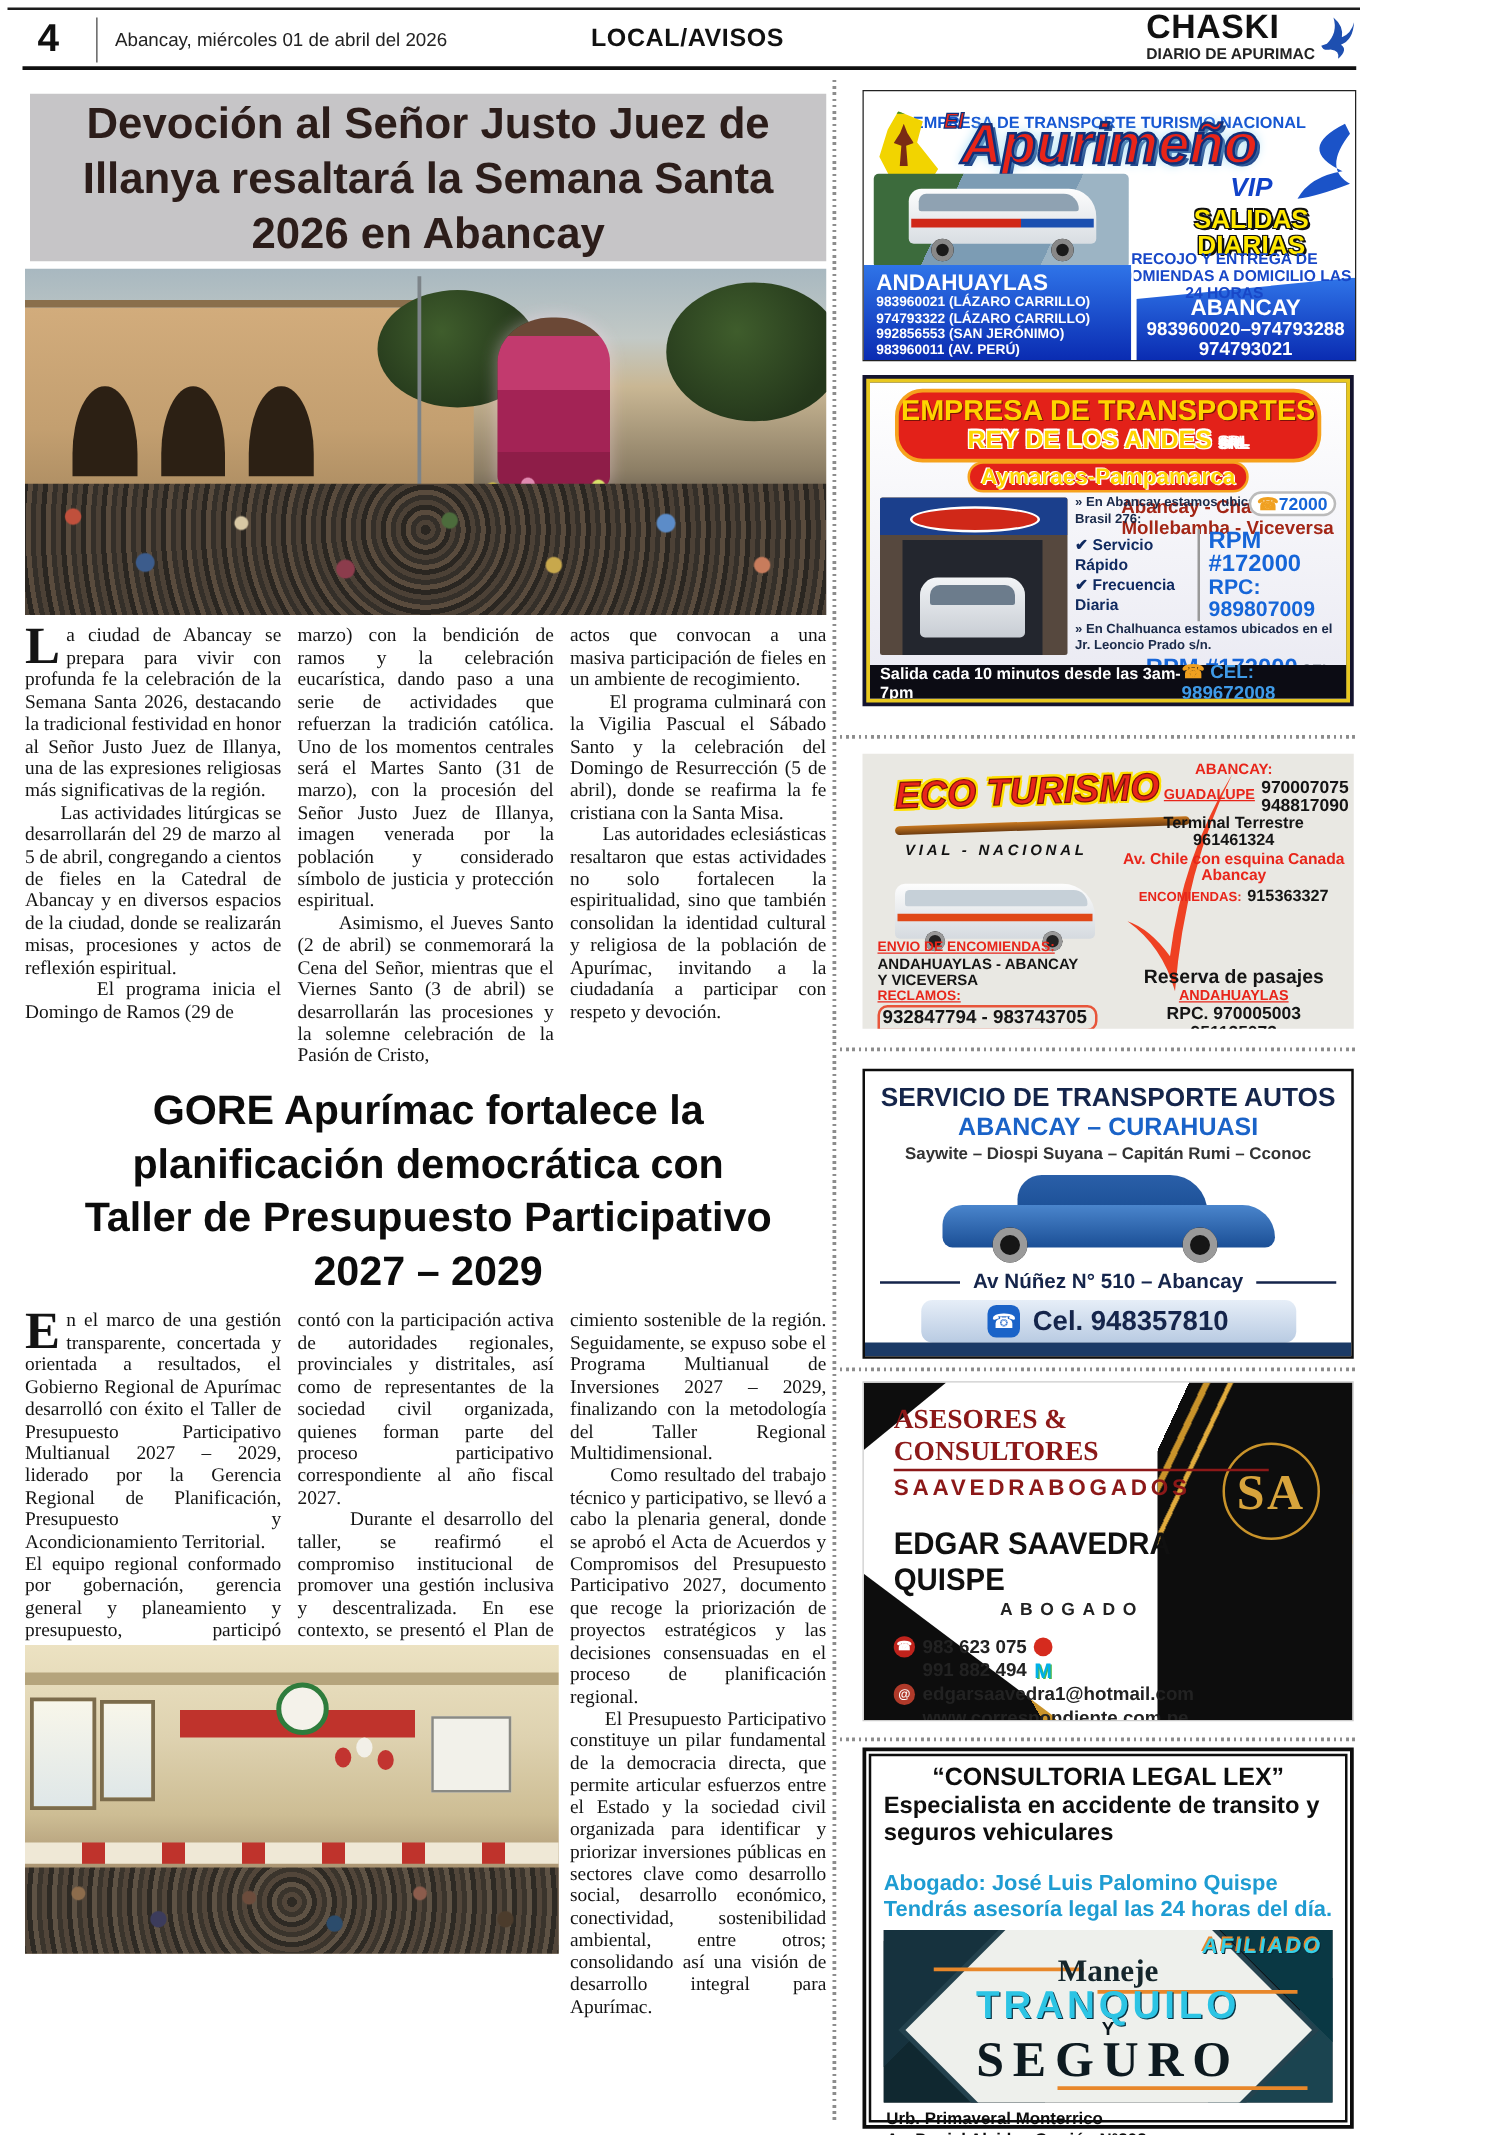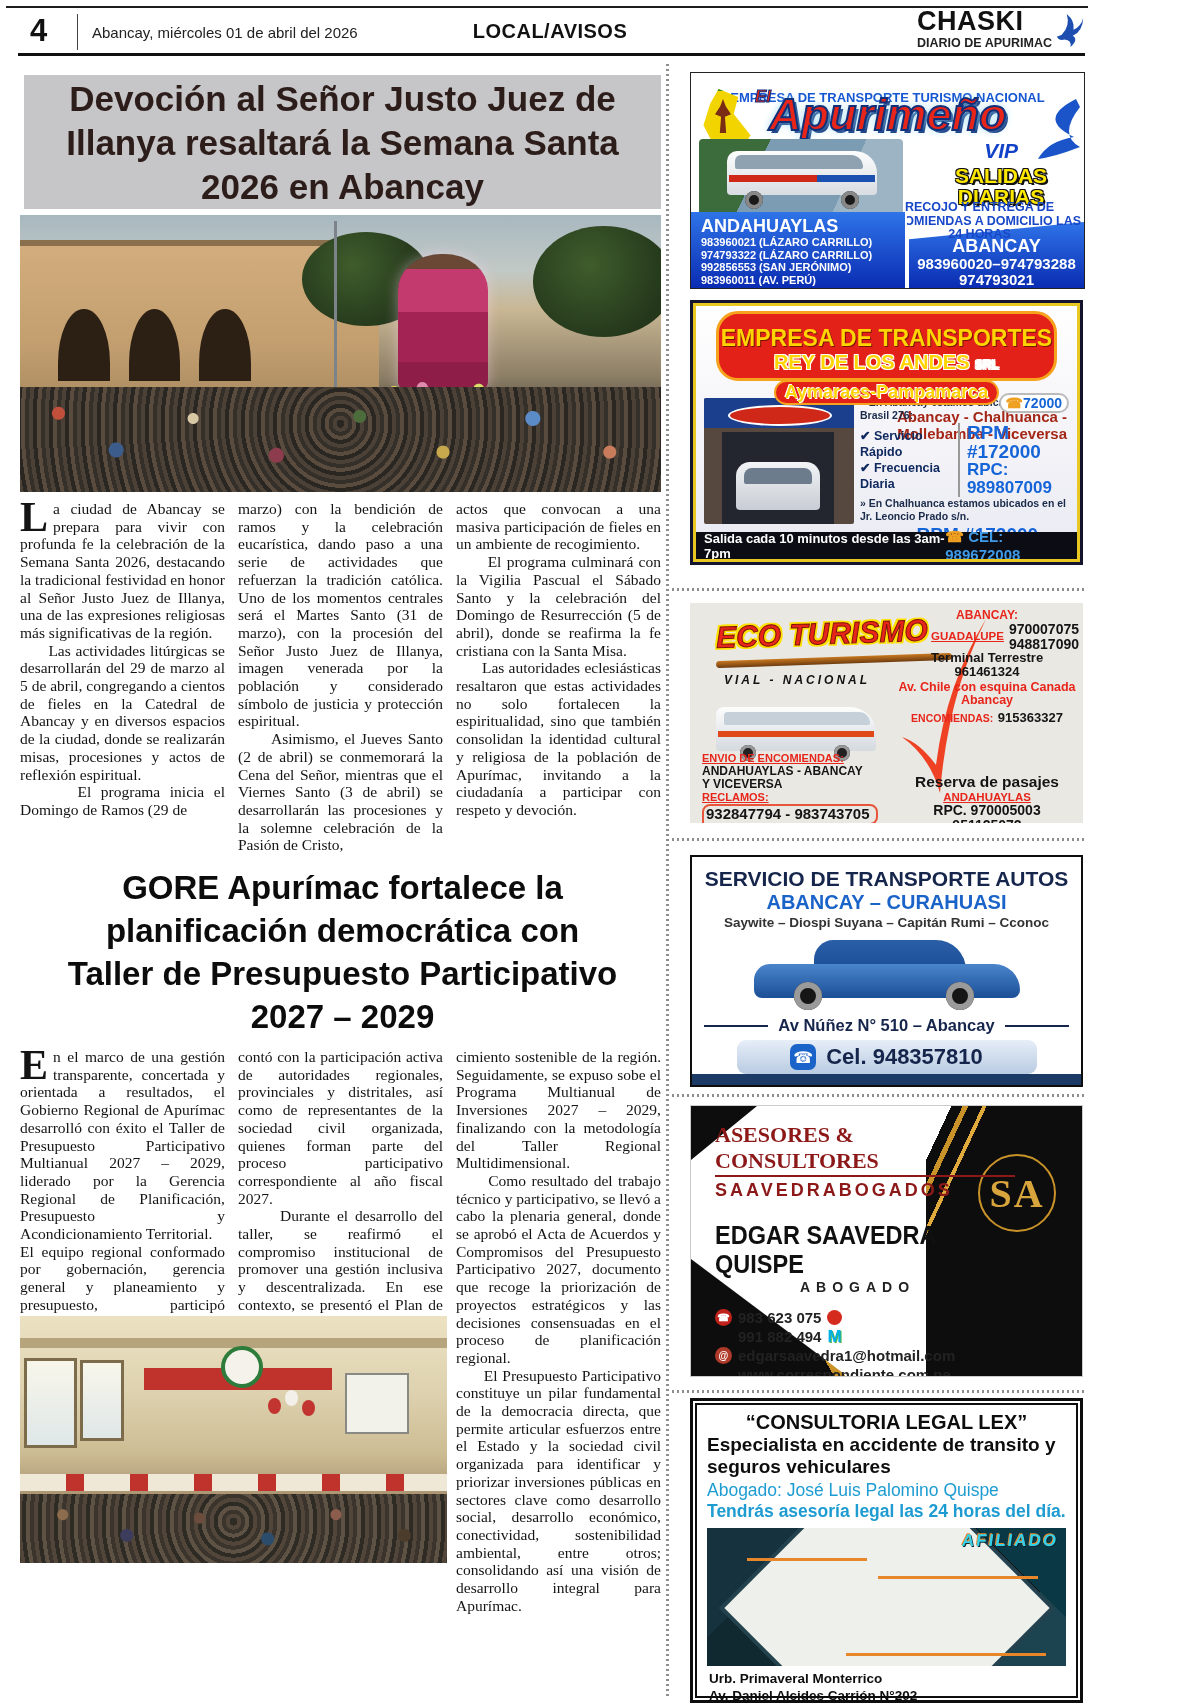--- a/index.html
+++ b/index.html
@@ -129,21 +129,21 @@
           text-align:center;padding-top:14px;box-sizing:border-box;}
   .apu-city{color:#fff;font-weight:900;font-size:18px;line-height:20px;}
   .apu-ph{color:#fff;font-weight:800;font-size:11px;line-height:12.5px;}
   .apu-ph-big{color:#fff;font-weight:900;font-size:15px;line-height:16px;}
 
   
   .ad-rey{top:300px;height:265px;background:#14142e;padding:3px;box-sizing:border-box;}
   .rey-in{position:relative;width:100%;height:100%;border:3px solid #e8c820;box-sizing:border-box;
           background:linear-gradient(180deg,#ffffff,#e9e9f2);overflow:hidden;}
   .rey-banner{margin:5px auto 0;width:88%;background:#e32119;border:3px solid #f6a21d;border-radius:22px;
-          text-align:center;padding:12px 0 2px;}
+          text-align:center;padding:2px 0 2px;}
   .rey-b1{color:#ffd400;font-weight:900;font-size:23px;line-height:25px;text-shadow:1px 1px 0 #7a1208;}
   .rey-b2{color:#ffd400;font-weight:900;font-size:20px;line-height:22px;
           text-shadow:-1px -1px 0 #fff,1px -1px 0 #fff,-1px 1px 0 #fff,1px 1px 0 #fff;text-align:center;}
   .rey-srl{font-size:12px;color:#fff;font-weight:900;}
   .rey-pill{width:58%;margin:-1px auto 0;background:#e32119;border:2px solid #f6a21d;border-radius:14px;
           text-align:center;color:#ffd400;font-weight:900;font-size:18px;position:relative;z-index:2;
           text-shadow:-1px -1px 0 #fff,1px 1px 0 #fff;}
   .rey-route{text-align:right;padding:3px 10px 0 140px;color:#a32616;font-weight:900;font-size:15px;}
   .rey-photo{position:absolute;left:8px;top:92px;width:150px;height:126px;background:#56483e;overflow:hidden;border-radius:2px;}
   .rey-ph-banner{position:absolute;left:0;right:0;top:0;height:30px;background:#1b3f8c;}
@@ -241,21 +241,21 @@
      display:flex;align-items:center;justify-content:center;}
   .claro{width:15px;height:15px;border-radius:50%;background:#d52b1e;}
   .mov{color:#00b0e8;font-weight:900;font-size:17px;text-shadow:1px 1px 0 #4cb748;}
   .sv-ind{margin-left:23px;}
 
   
   .ad-lex{top:1398px;height:305px;border:3px solid #0d0d0d;box-sizing:border-box;padding:2px;}
   .lex-in{border:2px solid #0d0d0d;height:100%;box-sizing:border-box;padding:6px 10px 0;position:relative;}
   .lex-t{ text-align:center;font-weight:900;font-size:20px;color:#0d0d0d;}
   .lex-l2{font-weight:900;font-size:19px;line-height:22px;color:#0d0d0d;text-align:justify;white-space:pre-line;}
-  .lex-l3{color:#1e9cd2;font-weight:400;font-size:17.5px;margin-top:2px;}
+  .lex-l3{color:#1e9cd2;font-weight:700;font-size:17.5px;margin-top:18px;}
   .lex-l4{color:#1e9cd2;font-weight:900;font-size:17.5px;}
   .lex-banner{position:relative;margin-top:6px;height:138px;background:#0c161c;overflow:hidden;
      background-image:linear-gradient(135deg,#16323e 0 22%,transparent 22%),
                       linear-gradient(225deg,#0a3844 0 18%,transparent 18%),
                       linear-gradient(45deg,#102830 0 26%,transparent 26%),
                       linear-gradient(315deg,#1b4450 0 20%,transparent 20%);}
   .lex-diamond{position:absolute;left:50%;top:58%;width:230px;height:230px;background:#eef0ec;
      transform:translate(-50%,-50%) rotate(45deg);box-shadow:0 0 0 4px #24424e;}
   .lex-afiliado{position:absolute;right:8px;top:3px;font-weight:900;font-size:17px;letter-spacing:2px;color:#35d0e8;
      transform:skewX(-8deg);text-shadow:-1px -1px 0 #e8872a,1px 1px 0 #0a2a34;}
@@ -530,20 +530,26 @@
       <div class="lex-l2">Especialista en accidente de transito y
 seguros vehiculares</div>
       <div class="lex-l3">Abogado: José Luis Palomino Quispe</div>
       <div class="lex-l4">Tendrás asesoría  legal las 24 horas del día.</div>
       <div class="lex-banner">
         <div class="lex-diamond"></div>
         <div class="lex-ol" style="left:40px;top:30px;width:120px;"></div>
         <div class="lex-ol" style="right:28px;top:48px;width:160px;"></div>
         <div class="lex-ol" style="right:20px;bottom:10px;width:200px;"></div>
         <div class="lex-afiliado">AFILIADO</div>
+        <div class="lex-stack">
+          <div class="lex-maneje">Maneje</div>
+          <div class="lex-tranq">TRANQUILO</div>
+          <div class="lex-y">Y</div>
+          <div class="lex-seguro">SEGURO</div>
+        </div>
       </div>
       <div class="lex-addr">
         <div>Urb. Primaveral Monterrico</div>
         <div>Av. Daniel Alcides Carrión N°202</div>
         <div>San Borja Lima cel. 991727594</div>
       </div>
     </div>
   </div>
 
 </div>

